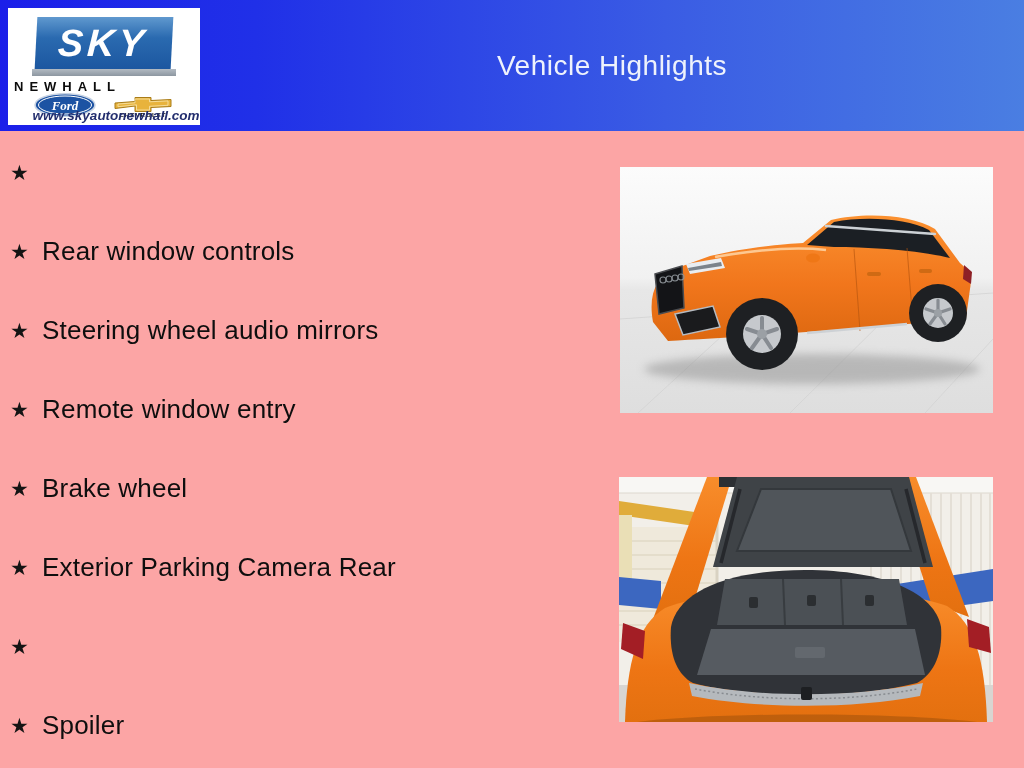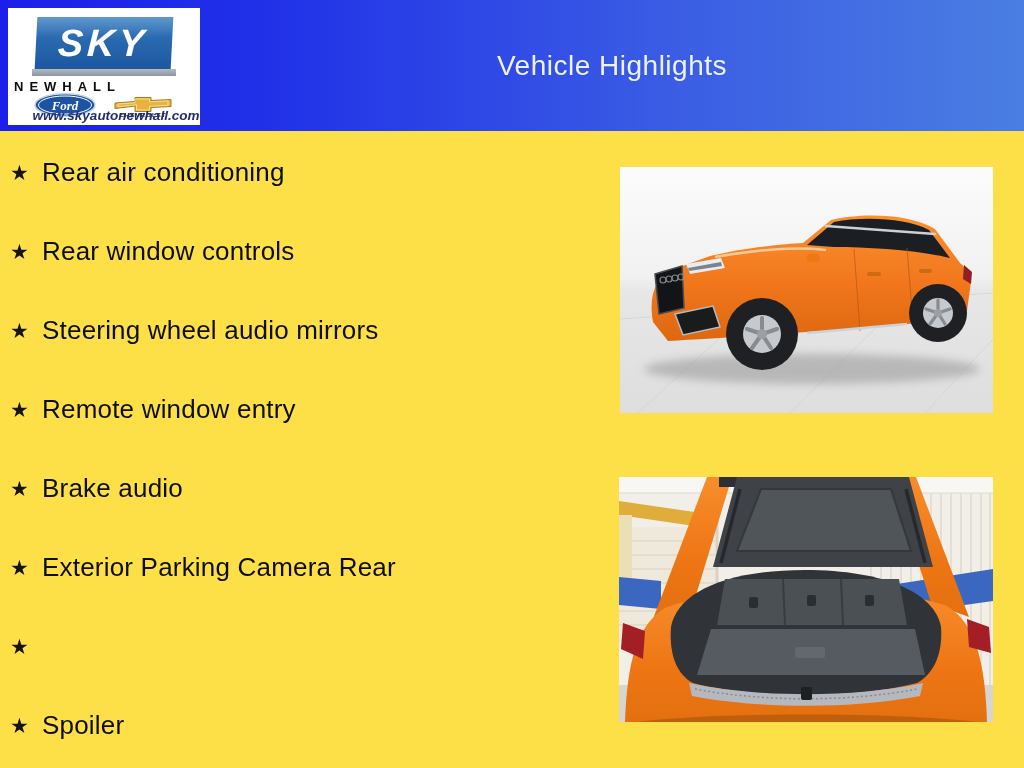--- a/index.html
+++ b/index.html
@@ -1,16 +1,16 @@
 <!DOCTYPE html>
 <html><head>
 <meta charset="utf-8">
 <style>
   html,body{margin:0;padding:0;background:#fff;}
-  .slide{position:relative;width:1024px;height:768px;background:#fde047;overflow:hidden;
+  .slide{position:relative;width:1024px;height:768px;background:#fca5a5;overflow:hidden;
          font-family:"Liberation Sans",sans-serif;}
 
   
   .header{position:absolute;top:0;left:0;width:1024px;height:131px;
           background:linear-gradient(90deg,#1b1fe9 0%,#2030e8 25%,#3a5ce4 65%,#4a7ee2 100%);
           display:flex;align-items:center;}
   .header-title{flex:1;margin-left:200px;text-align:center;color:#eef2fc;
                 font-size:28px;font-weight:400;letter-spacing:0.5px;}
 
   
@@ -67,37 +67,36 @@
         <polygon points="6,9 23,7.8 23,4 37.5,4 37.5,6.8 56,5.9 56,10.3 37.5,11.3 37.5,15 24.5,15 24.5,9.8 6,11.7" fill="none" stroke="#f7e6b0" stroke-width="0.8"></polygon>
         <text x="31" y="21.5" text-anchor="middle" font-size="6.2" font-weight="bold" letter-spacing="1" fill="#111111" font-family="'Liberation Sans',sans-serif">CHEVROLET</text>
       </svg>
     </div>
     <div class="website">www.skyautonewhall.com</div>
   </div>
 
   <ul class="highlights">
     <li>
       <span class="star">★</span>
-      <span class="item-label">Rear air conditioning</span>
     </li>
     <li>
       <span class="star">★</span>
       <span class="item-label">Rear window controls</span>
     </li>
     <li>
       <span class="star">★</span>
       <span class="item-label">Steering wheel audio mirrors</span>
     </li>
     <li>
       <span class="star">★</span>
       <span class="item-label">Remote window entry</span>
     </li>
     <li>
       <span class="star">★</span>
-      <span class="item-label">Brake audio</span>
+      <span class="item-label">Brake wheel</span>
     </li>
     <li>
       <span class="star">★</span>
       <span class="item-label">Exterior Parking Camera Rear</span>
     </li>
     <li>
       <span class="star">★</span>
     </li>
     <li>
       <span class="star">★</span>

